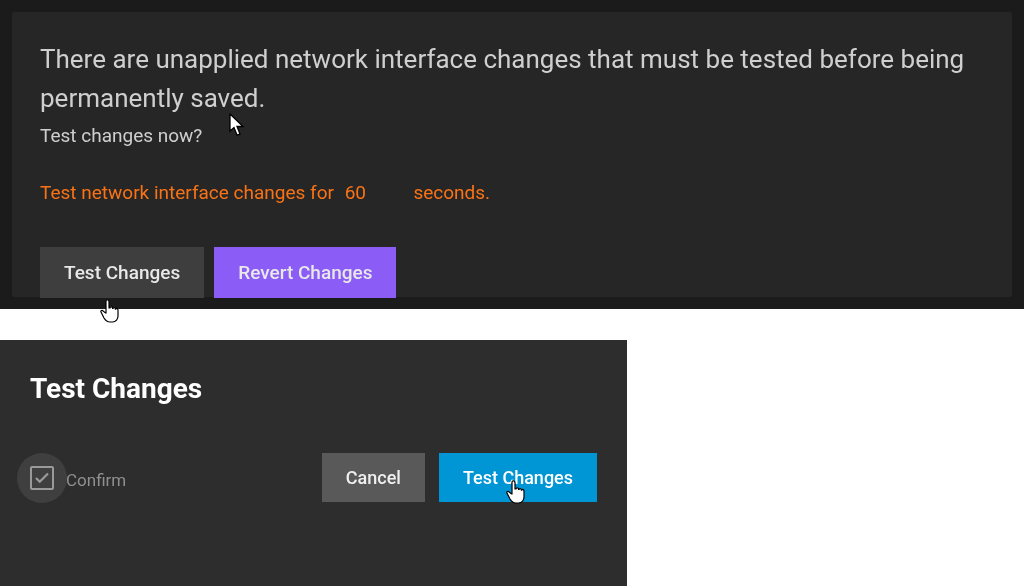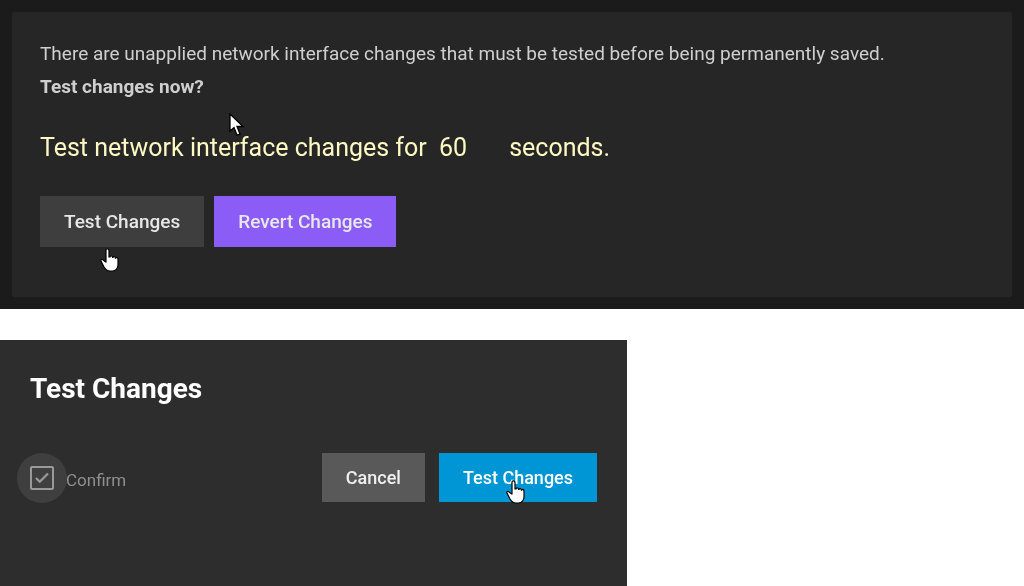--- a/index.html
+++ b/index.html
@@ -24,36 +24,35 @@
     .top-panel-inner {
       background: #262626;
       width: 100%;
       height: 100%;
       padding: 28px 28px 28px 28px;
       border-radius: 2px;
       position: relative;
     }
     .message-line1 {
       color: #cfcfcf;
-      font-size: 19px;
+      font-size: 26px;
       line-height: 1.5;
       margin-bottom: 4px;
     }
     .message-line2 {
       color: #cfcfcf;
       font-size: 19px;
       line-height: 1.5;
       margin-bottom: 28px;
-      font-weight: bold;
     }
     .seconds-line {
-      color: #fef9c3;
-      font-size: 25px;
+      color: #f97316;
+      font-size: 19px;
       line-height: 1.5;
-      margin-bottom: 29px;
+      margin-bottom: 40px;
     }
     .button-row {
       display: flex;
       gap: 10px;
     }
     .btn {
       border: none;
       padding: 14px 24px;
       font-size: 19px;
       font-weight: 500;

